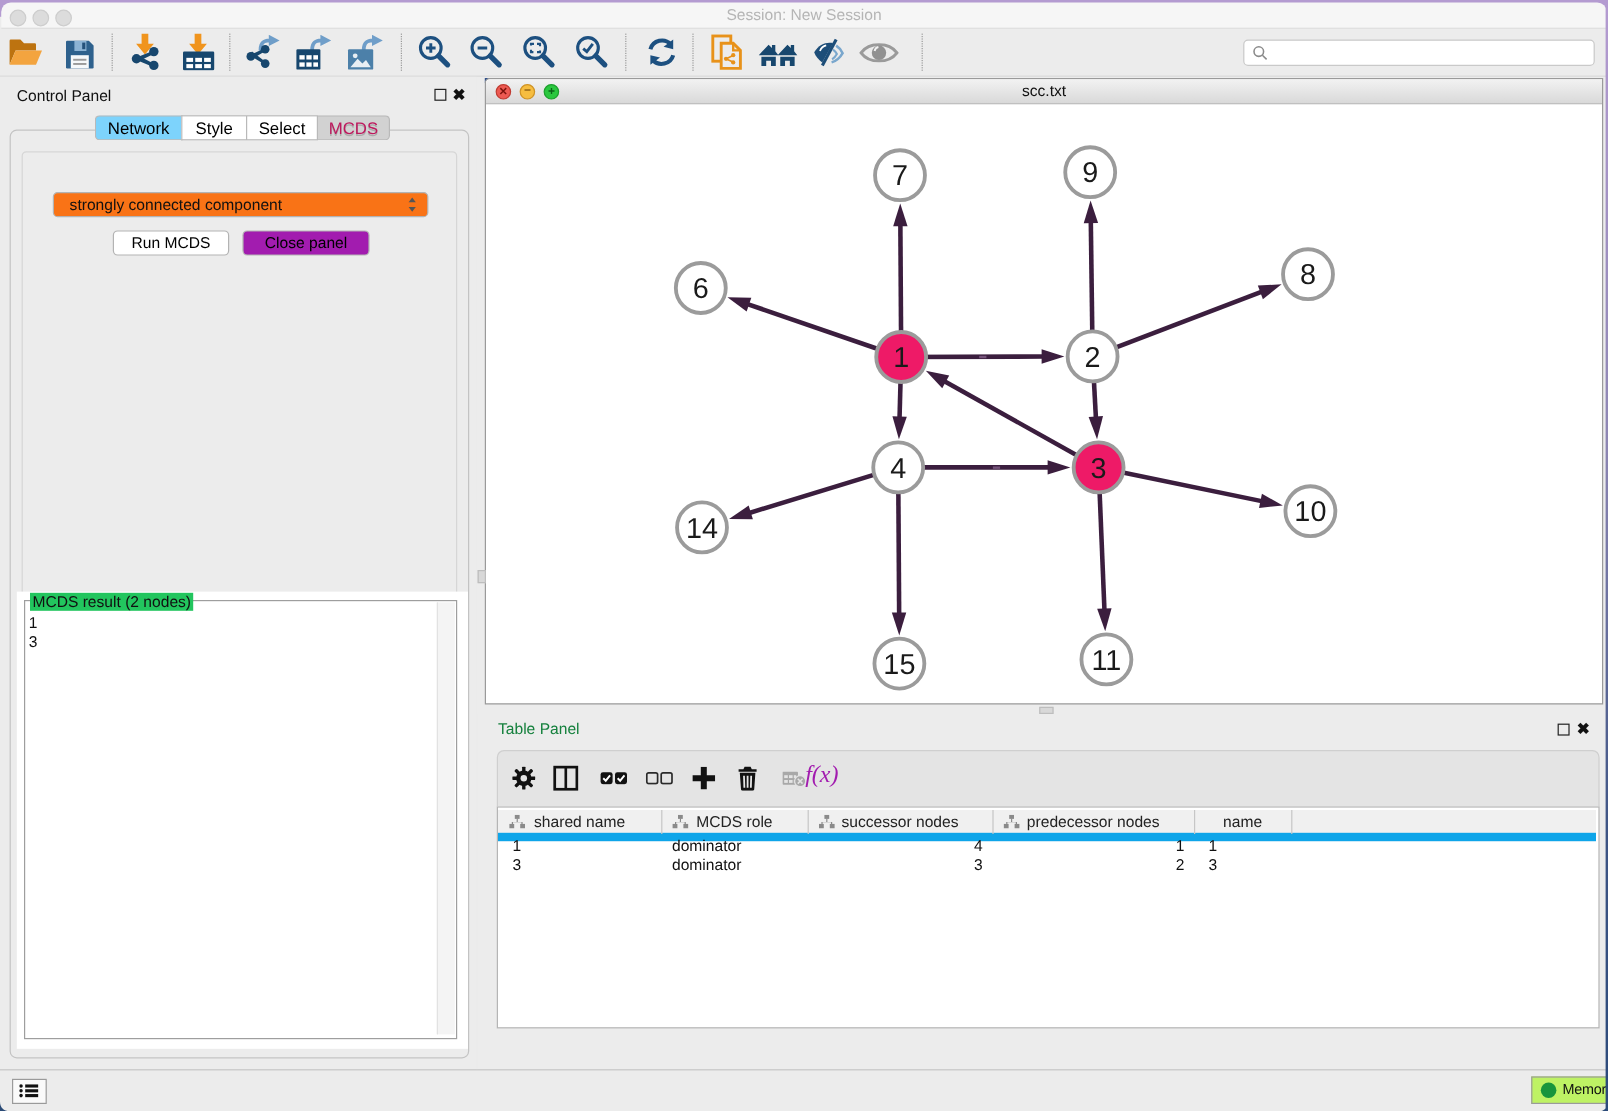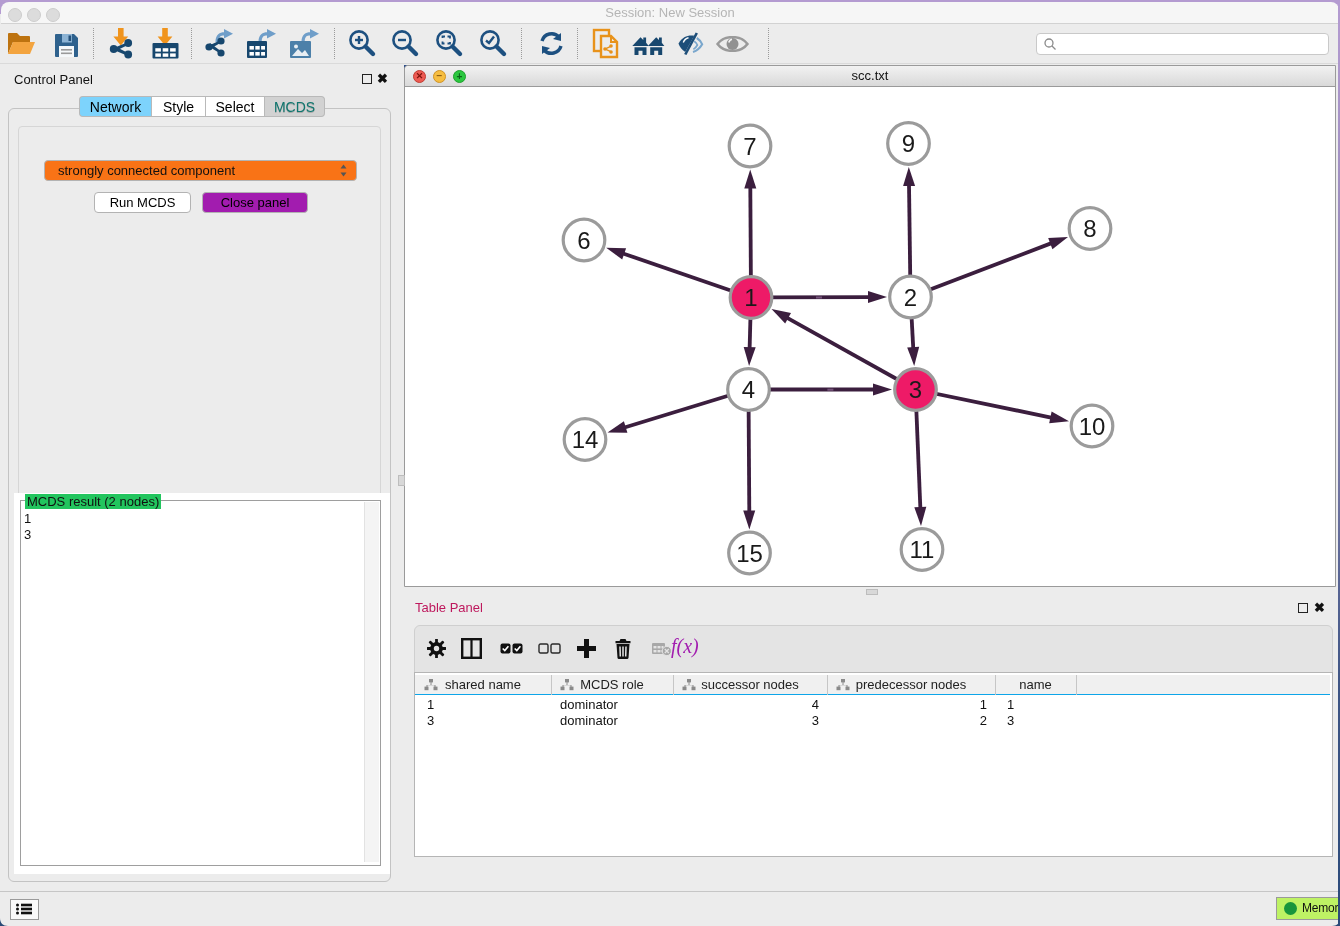--- a/index.html
+++ b/index.html
@@ -182,21 +182,21 @@
 
   <div class="abs" style="left:362px;top:10px;width:8px;height:8px;border:1.2px solid #222;"></div>
   <div class="abs" style="left:377px;top:7px;font-size:13px;font-weight:bold;color:#111;">✖</div>
 
   <div class="abs" style="left:8px;top:44px;width:381px;height:772px;border:1px solid #c3c3c3;border-radius:6px;background:#ececec;"></div>
 
   <div class="abs" style="left:79px;top:32px;height:21px;display:flex;font-size:14px;box-sizing:border-box;">
     <div style="width:71px;background:#7dd3fc;border:1px solid #b9b9b9;border-right:none;border-radius:4px 0 0 4px;text-align:center;line-height:21px;">Network</div>
     <div style="width:53px;background:#fff;border:1px solid #b9b9b9;border-right:none;text-align:center;line-height:21px;">Style</div>
     <div style="width:58px;background:#fff;border:1px solid #b9b9b9;text-align:center;line-height:21px;">Select</div>
-    <div style="width:59px;background:#d2d2d2;border:1px solid #b9b9b9;border-left:none;border-radius:0 4px 4px 0;text-align:center;line-height:21px;color:#0f766e;text-shadow:0 1px 0 #aaa;">MCDS</div>
+    <div style="width:59px;background:#d2d2d2;border:1px solid #b9b9b9;border-left:none;border-radius:0 4px 4px 0;text-align:center;line-height:21px;color:#be185d;text-shadow:0 1px 0 #aaa;">MCDS</div>
   </div>
   <div class="abs" style="left:18px;top:62px;width:361px;height:744px;border:1px solid #d6d6d6;border-radius:4px;"></div>
 
   <div class="abs" style="left:44px;top:96px;width:311px;height:19px;background:#f97316;border:1px solid #b3b3b3;border-radius:4px;">
     <div style="position:absolute;left:13px;top:2px;font-size:13px;color:#111;">strongly connected component</div>
     <svg width="9" height="13" style="position:absolute;right:8px;top:3px" viewBox="0 0 9 13">
         <path d="M4.5 0.5 L7.5 4.5 L1.5 4.5 Z" fill="#555"></path>
         <path d="M4.5 12.5 L7.5 8.5 L1.5 8.5 Z" fill="#555"></path>
       </svg>
   </div>
@@ -276,21 +276,21 @@
       <text x="503.5" y="65">9</text>
       <text x="687" y="347.5">10</text>
       <text x="517" y="471">11</text>
       <text x="180" y="361">14</text>
       <text x="344.5" y="474.5">15</text>
     </g>
   </svg>
 </div>
 
 <div class="abs" id="tp" style="left:398px;top:595px;width:942px;height:296px;background:#ececec;">
-  <div class="abs" style="left:17px;top:5px;font-size:13px;color:#be185d;">Table Panel</div>
+  <div class="abs" style="left:17px;top:5px;font-size:13px;color:#15803d;">Table Panel</div>
   <div class="abs" style="left:900px;top:8px;width:8px;height:8px;border:1.2px solid #222;"></div>
   <div class="abs" style="left:916px;top:5px;font-size:13px;font-weight:bold;color:#111;">✖</div>
 
   <div class="abs" style="left:16px;top:30px;width:917px;height:230px;border:1px solid #cfcfcf;border-radius:6px 6px 0 0;background:#e4e4e4;"></div>
   <div class="abs" id="tp-icons" style="left:16px;top:30px;width:917px;height:47px;">
 
     <svg class="abs" style="left:13px;top:14px" width="19" height="19" viewBox="0 0 19 19">
       <g fill="#111">
           <rect x="8.1" y="-0.5" width="2.8" height="5" rx="0.9" transform="rotate(0 9.5 9.5)"></rect>
           <rect x="8.1" y="-0.5" width="2.8" height="5" rx="0.9" transform="rotate(45 9.5 9.5)"></rect>
@@ -347,21 +347,21 @@
           <rect x="9.5" y="7" width="2" height="2.4"></rect>
         </g>
       <circle cx="14.8" cy="8" r="4.6" fill="#a8a8a8" stroke="#e4e4e4" stroke-width="1"></circle>
       <path d="M12.8 6 L16.8 10 M16.8 6 L12.8 10" stroke="#e4e4e4" stroke-width="1.3"></path>
     </svg>
 
     <div class="abs" style="left:257px;top:10px;font-family:'Liberation Serif',serif;font-style:italic;font-size:20px;color:#a21caf;">f(x)</div>
   </div>
 
   <div class="abs" style="left:16px;top:77px;width:917px;height:183px;background:#fff;border:1px solid #b5b5b5;"></div>
-  <div class="abs" id="thead" style="left:17px;top:80px;width:915px;height:19px;background:#f0f0f0;border-bottom:1px solid #0ea5e9;font-size:13px;color:#222;">
+  <div class="abs" id="thead" style="left:17px;top:80px;width:915px;height:19px;background:#f0f0f0;border-bottom:7px solid #0ea5e9;font-size:13px;color:#222;">
     <svg class="abs" style="left:9px;top:4px" width="14" height="12" viewBox="0 0 14 12">
         <g fill="#8a8a8a">
           <rect x="5" y="0" width="4" height="3.4"></rect>
           <rect x="0.5" y="7.6" width="4" height="3.6"></rect>
           <rect x="9.5" y="7.6" width="4" height="3.6"></rect>
           <path d="M6.6 3 h0.9 v3 h4 v2 h-1 v-1.7 h-7 V8 h-1 V6 h4 Z"></path>
         </g>
       </svg>
     <div class="abs" style="left:0;top:2px;width:136px;text-align:center;">shared name</div>
     <div class="abs" style="left:136px;top:0;height:20px;border-left:1px solid #c6c6c6;"></div>

